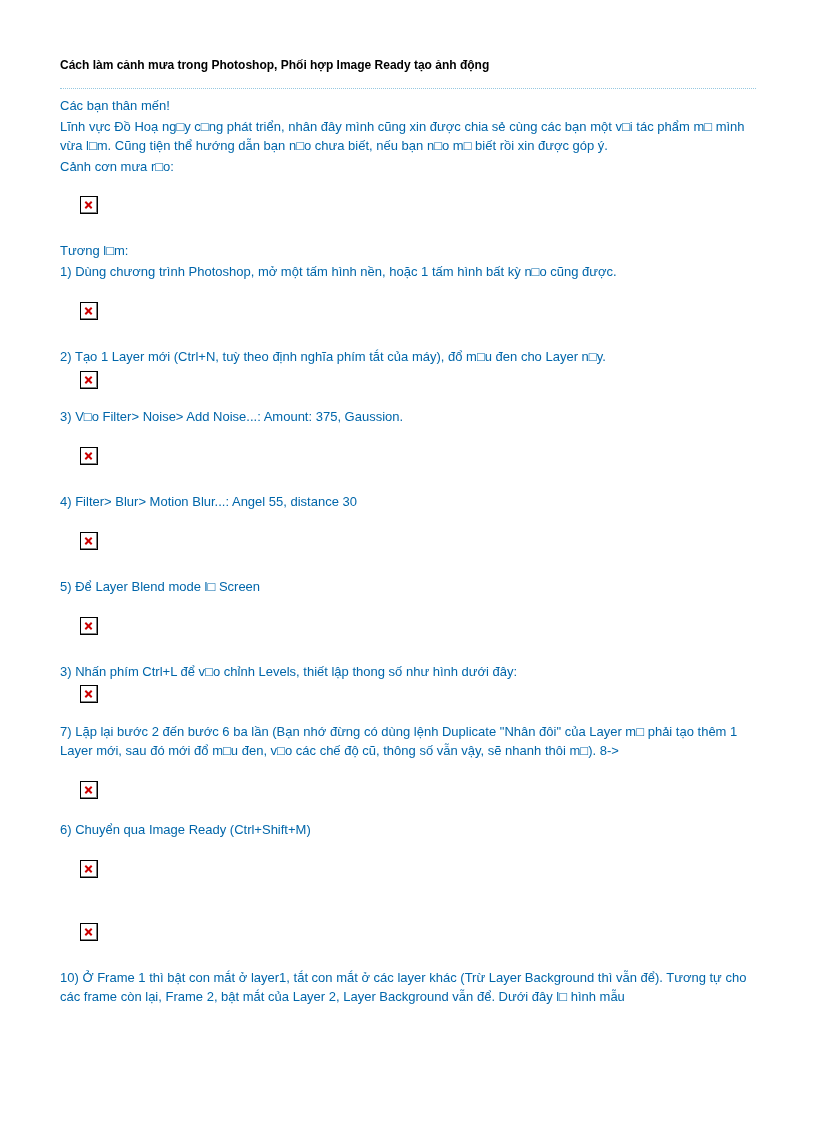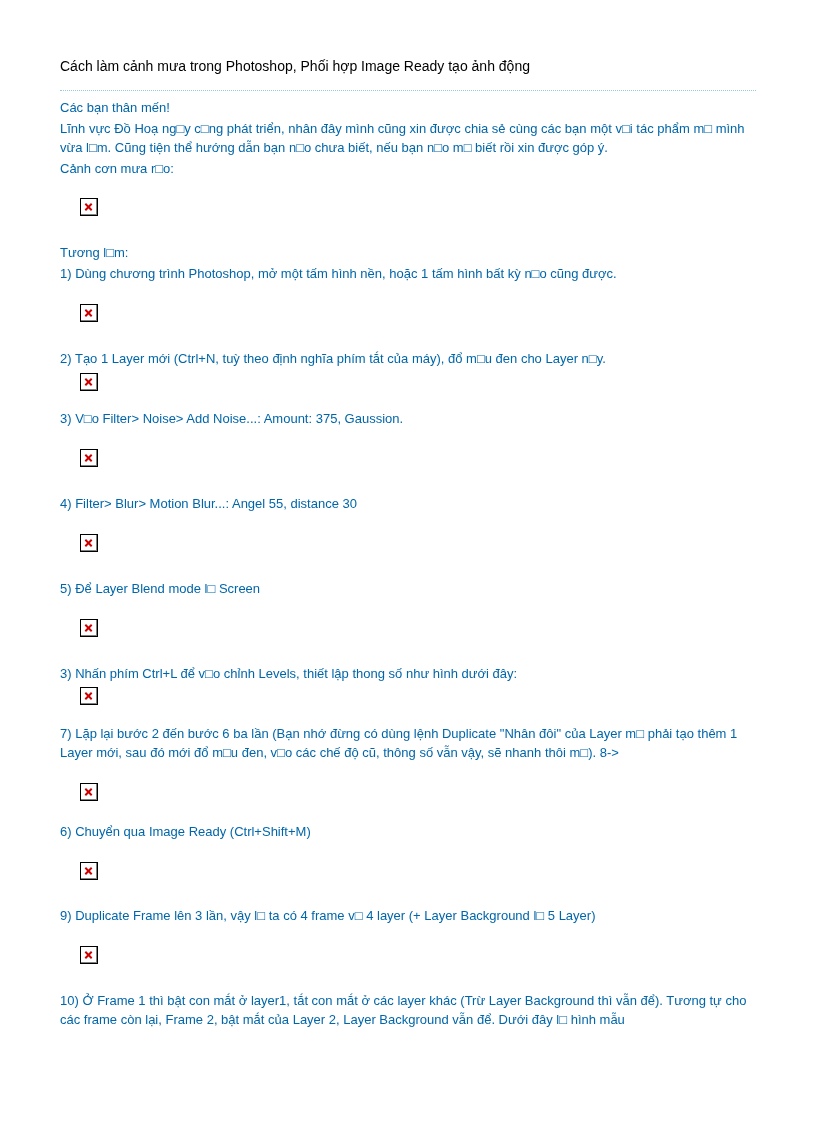--- a/index.html
+++ b/index.html
@@ -8,24 +8,24 @@
     background: #ffffff;
     font-family: Verdana, Tahoma, Arial, sans-serif;
     font-size: 13px;
     color: #000000;
     width: 816px;
   }
   .page {
     padding: 58px 60px 60px 60px;
   }
   .title {
-    font-weight: normal;
+    font-weight: bold;
     color: #000000;
     margin-bottom: 16px;
-    font-size: 14px;
+    font-size: 12px;
   }
   .hr {
     border: none;
     border-top: 1px dotted #96c8e0;
     margin: 6px 0 8px 0;
     height: 0;
   }
   .blue {
     color: #0066aa;
     line-height: 1.45;
@@ -120,21 +120,20 @@
     <div class="para">7) Lặp lại bước 2 đến bước 6 ba lần (Bạn nhớ đừng có dùng lệnh Duplicate "Nhân đôi" của Layer m□ phải tạo thêm 1 Layer mới, sau đó mới đổ m□u đen, v□o các chế độ cũ, thông số vẫn vậy, sẽ nhanh thôi m□). 8-&gt;</div>
     <div class="spacer-sm"></div>
     <span class="broken-img"></span>
     <div class="spacer-sm"></div>
 
     <div class="para">6) Chuyển qua Image Ready (Ctrl+Shift+M)</div>
     <div class="spacer-sm"></div>
     <span class="broken-img"></span>
     <div class="spacer"></div>
 
-    <div class="para">9) Duplicate Frame lên 3 lần, vậy l□ ta có 4 frame v□ 4 layer (+ Layer Background l□ 5 Layer)</div>
     <div class="spacer-sm"></div>
     <span class="broken-img"></span>
     <div class="spacer"></div>
 
     <div class="para">10) Ở Frame 1 thì bật con mắt ở layer1, tắt con mắt ở các layer khác (Trừ Layer Background thì vẫn để). Tương tự cho các frame còn lại, Frame 2, bật mắt của Layer 2, Layer Background vẫn để. Dưới đây l□ hình mẫu</div>
 
   </div>
 </div>
 
 </body></html>

